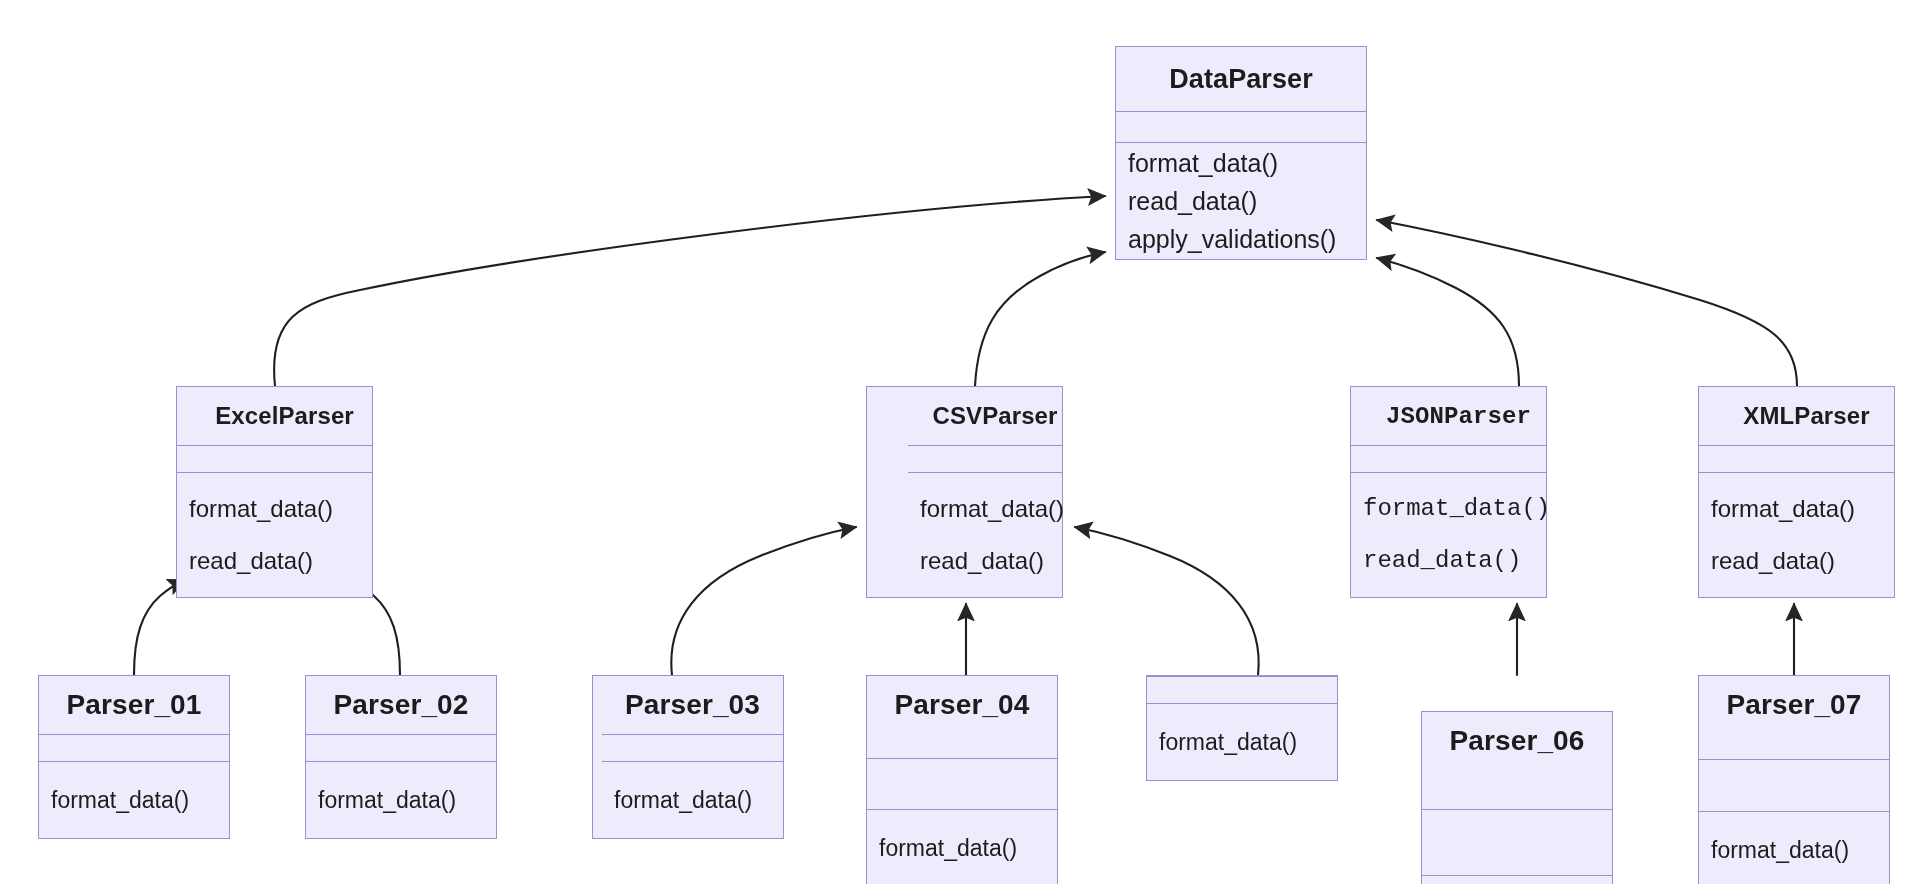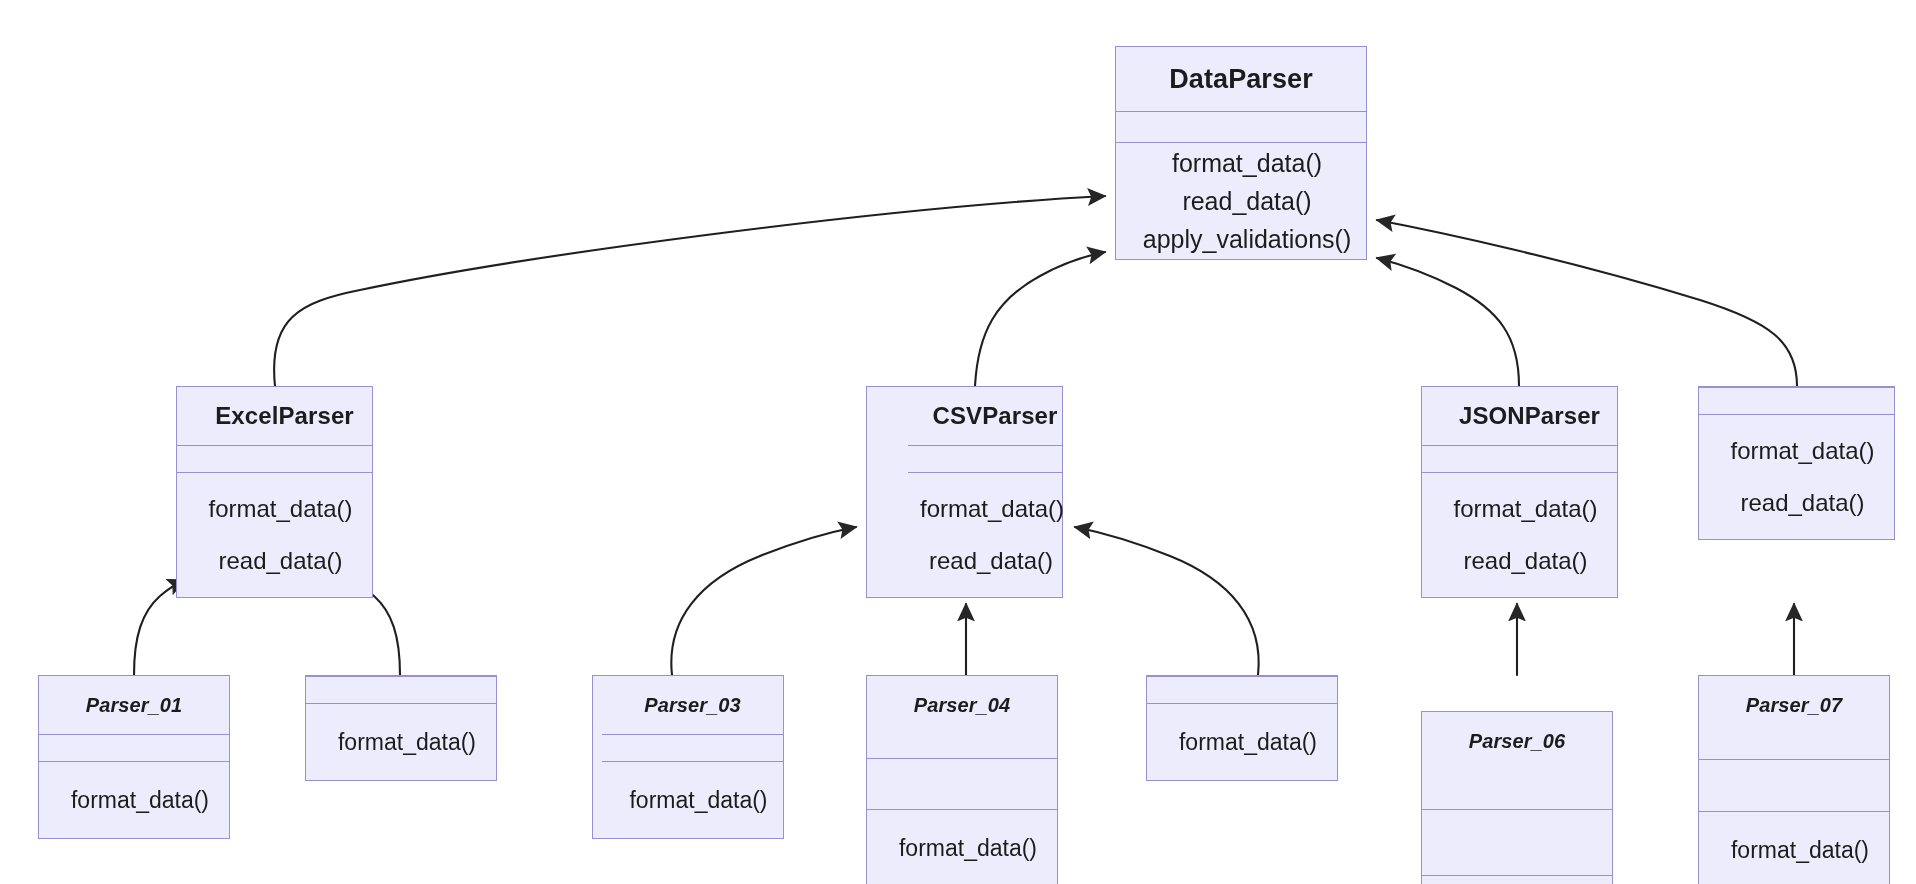--- a/index.html
+++ b/index.html
@@ -49,40 +49,39 @@
   .uml-methods {
     border-top: 1.6px solid #9a8fd0;
     display: flex;
     flex-direction: column;
     justify-content: center;
     padding-left: 12px;
   }
   .uml-method {
     color: #1c1c1c;
     white-space: nowrap;
-    text-align: center;
   }
 
   
   .root-box { width: 252px; }
   .root-box .uml-title { height: 64px; font-size: 27px; }
   .root-box .uml-attrs { height: 30px; }
   .root-box .uml-methods { height: 116px; }
   .root-box .uml-method { font-size: 25px; line-height: 38px; }
 
   
   .mid-box { width: 197px; }
   .mid-box .uml-title { height: 58px; font-size: 24px; margin-left: 20px; }
   .mid-box .uml-attrs { height: 26px; }
   .mid-box .uml-methods { height: 124px; }
   .mid-box .uml-method { font-size: 24px; line-height: 52px; }
 
   
   .leaf-box { width: 192px; }
-  .leaf-box .uml-title { height: 58px; font-size: 20px; font-style: italic; }
+  .leaf-box .uml-title { height: 58px; font-size: 28px; }
   .leaf-box .uml-attrs { height: 26px; }
   .leaf-box .uml-methods { height: 76px; }
   .leaf-box .uml-method { font-size: 23px; line-height: 40px; }
 </style>
 </head>
 <body>
 
 <div id="canvas">
 
   <svg id="edges" viewBox="0 0 1916 884" xmlns="http://www.w3.org/2000/svg">
@@ -125,43 +124,45 @@
         </div>
       </div>
       <div class="uml-class mid-box" style="left: 866px; top: 386px; padding-left: 41px;">
         <div class="uml-title">CSVParser</div>
         <div class="uml-attrs"></div>
         <div class="uml-methods">
           <div class="uml-method">format_data()</div>
           <div class="uml-method">read_data()</div>
         </div>
       </div>
-      <div class="uml-class mid-box" style="left: 1421px; top: 386px;">
+      <div class="uml-class mid-box" style="left: 1350px; top: 386px; font-family: Liberation Mono, monospace;">
         <div class="uml-title">JSONParser</div>
         <div class="uml-attrs"></div>
         <div class="uml-methods">
           <div class="uml-method">format_data()</div>
           <div class="uml-method">read_data()</div>
         </div>
       </div>
       <div class="uml-class mid-box" style="left: 1698px; top: 386px;">
+        <div class="uml-title">XMLParser</div>
         <div class="uml-attrs"></div>
         <div class="uml-methods">
           <div class="uml-method">format_data()</div>
           <div class="uml-method">read_data()</div>
         </div>
       </div>
       <div class="uml-class leaf-box" style="left: 38px; top: 675px;">
         <div class="uml-title">Parser_01</div>
         <div class="uml-attrs"></div>
         <div class="uml-methods">
           <div class="uml-method">format_data()</div>
         </div>
       </div>
       <div class="uml-class leaf-box" style="left: 305px; top: 675px;">
+        <div class="uml-title">Parser_02</div>
         <div class="uml-attrs"></div>
         <div class="uml-methods">
           <div class="uml-method">format_data()</div>
         </div>
       </div>
       <div class="uml-class leaf-box" style="left: 592px; top: 675px; padding-left: 9px;">
         <div class="uml-title">Parser_03</div>
         <div class="uml-attrs"></div>
         <div class="uml-methods">
           <div class="uml-method">format_data()</div>

